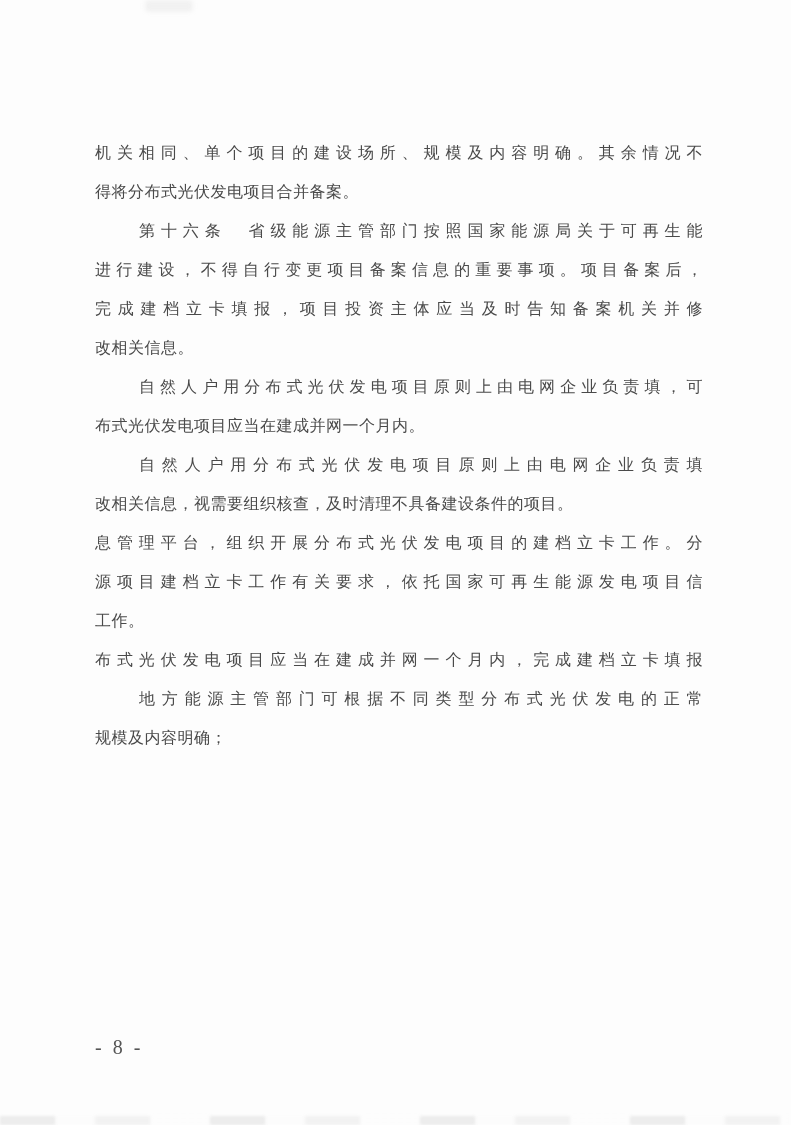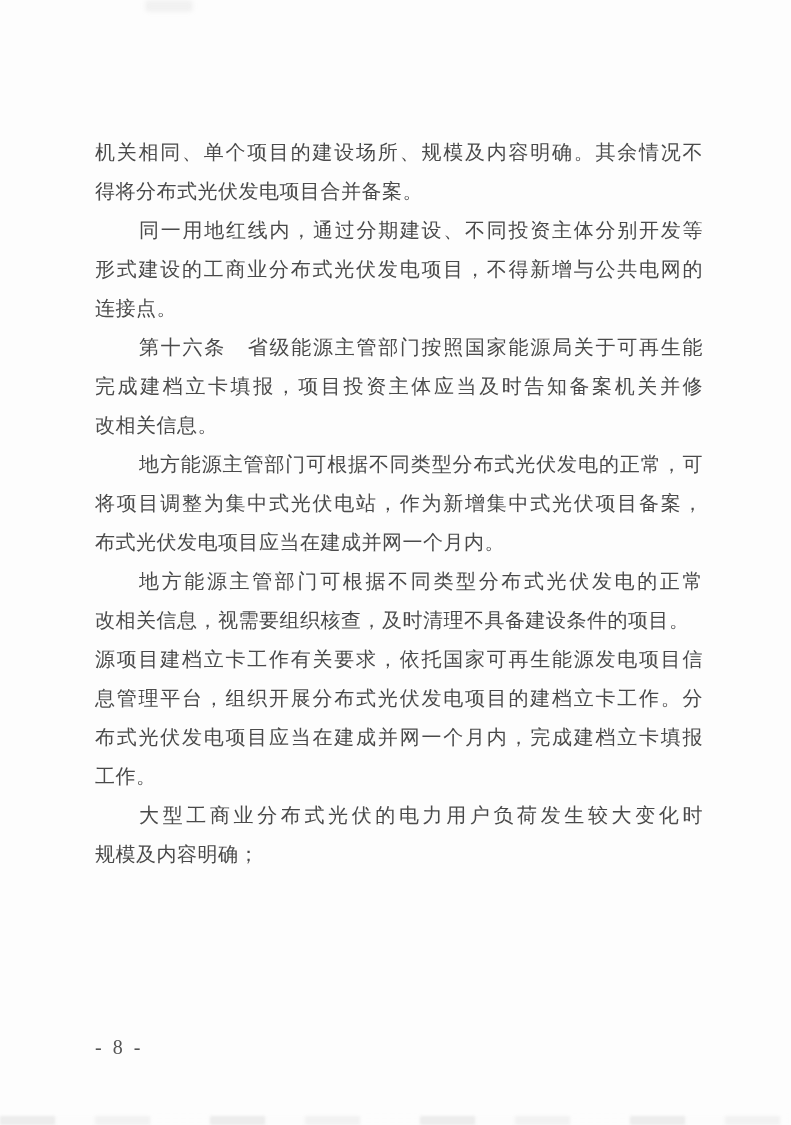--- a/index.html
+++ b/index.html
@@ -20,21 +20,21 @@
     position: absolute;
     left: 95px;
     top: 133px;
     width: 608px;
   }
   .paragraph {
     margin: 0;
     padding: 0;
   }
   .line {
-    font-size: 20px;
+    font-size: 16px;
     line-height: 39px;
     height: 39px;
     letter-spacing: 0.5px;
     overflow: visible;
   }
   .line.fill {
     text-align: justify;
     text-align-last: justify;
     -moz-text-align-last: justify;
   }
@@ -87,46 +87,41 @@
 <div class="page">
   <div class="scan-smudge-top"></div>
 
   <div class="doc-body">
 
   <div class="paragraph">
         <div class="line fill">机关相同、单个项目的建设场所、规模及内容明确。其余情况不</div>
         <div class="line end">得将分布式光伏发电项目合并备案。</div>
       </div>
       <div class="paragraph">
-        <div class="line fill indent">同一用地红线内，通过分期建设、不同投资主体分别开发等</div>
-        <div class="line fill">形式建设的工商业分布式光伏发电项目，不得新增与公共电网的</div>
-        <div class="line end">连接点。</div>
-      </div>
-      <div class="paragraph">
         <div class="line fill indent">第十六条　省级能源主管部门按照国家能源局关于可再生能</div>
+        <div class="line fill">进行建设，不得自行变更项目备案信息的重要事项。项目备案后，</div>
         <div class="line fill">完成建档立卡填报，项目投资主体应当及时告知备案机关并修</div>
         <div class="line end">改相关信息。</div>
       </div>
       <div class="paragraph">
-        <div class="line fill indent">地方能源主管部门可根据不同类型分布式光伏发电的正常，可</div>
-        <div class="line fill">将项目调整为集中式光伏电站，作为新增集中式光伏项目备案，</div>
+        <div class="line fill indent">自然人户用分布式光伏发电项目原则上由电网企业负责填，可</div>
         <div class="line end">布式光伏发电项目应当在建成并网一个月内。</div>
       </div>
       <div class="paragraph">
-        <div class="line fill indent">地方能源主管部门可根据不同类型分布式光伏发电的正常</div>
+        <div class="line fill indent">自然人户用分布式光伏发电项目原则上由电网企业负责填</div>
         <div class="line end">改相关信息，视需要组织核查，及时清理不具备建设条件的项目。</div>
       </div>
       <div class="paragraph">
+        <div class="line fill">息管理平台，组织开展分布式光伏发电项目的建档立卡工作。分</div>
         <div class="line fill">源项目建档立卡工作有关要求，依托国家可再生能源发电项目信</div>
-        <div class="line fill">息管理平台，组织开展分布式光伏发电项目的建档立卡工作。分</div>
+        <div class="line end">工作。</div>
         <div class="line fill">布式光伏发电项目应当在建成并网一个月内，完成建档立卡填报</div>
-        <div class="line end">工作。</div>
       </div>
       <div class="paragraph">
-        <div class="line fill indent">大型工商业分布式光伏的电力用户负荷发生较大变化时</div>
+        <div class="line fill indent">地方能源主管部门可根据不同类型分布式光伏发电的正常</div>
         <div class="line end">规模及内容明确；</div>
       </div>
     </div>
 
   <div class="page-number">- 8 -</div>
 
   <div class="scan-smudge-bottom"></div>
 </div>
 
 </body></html>

